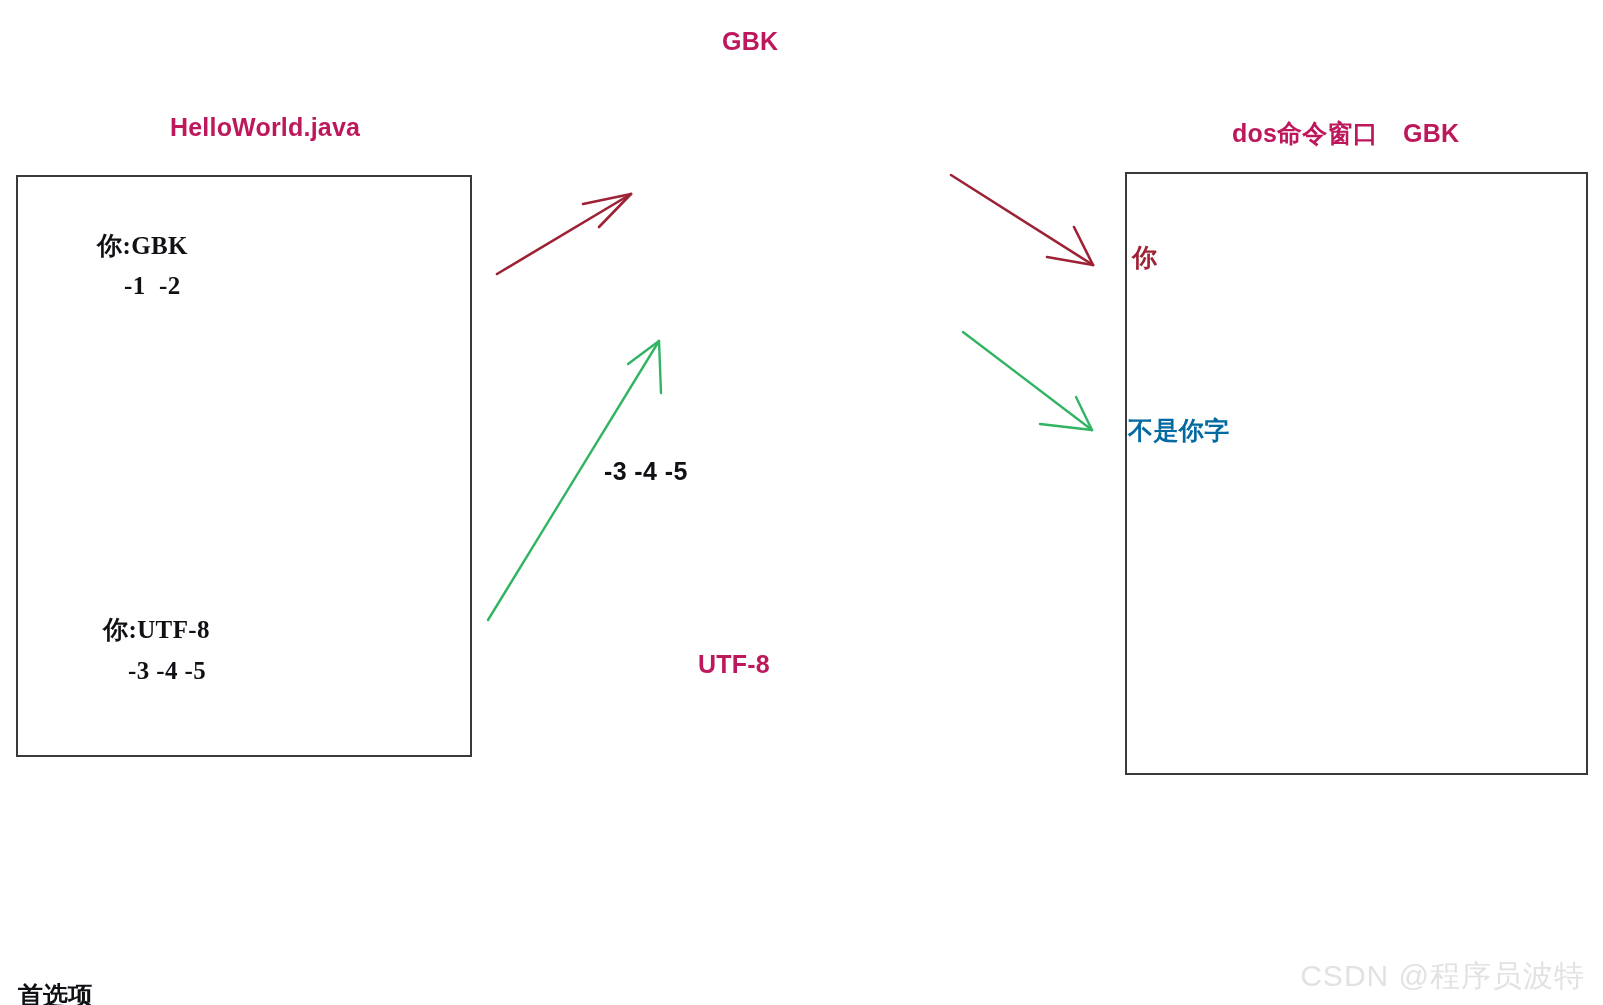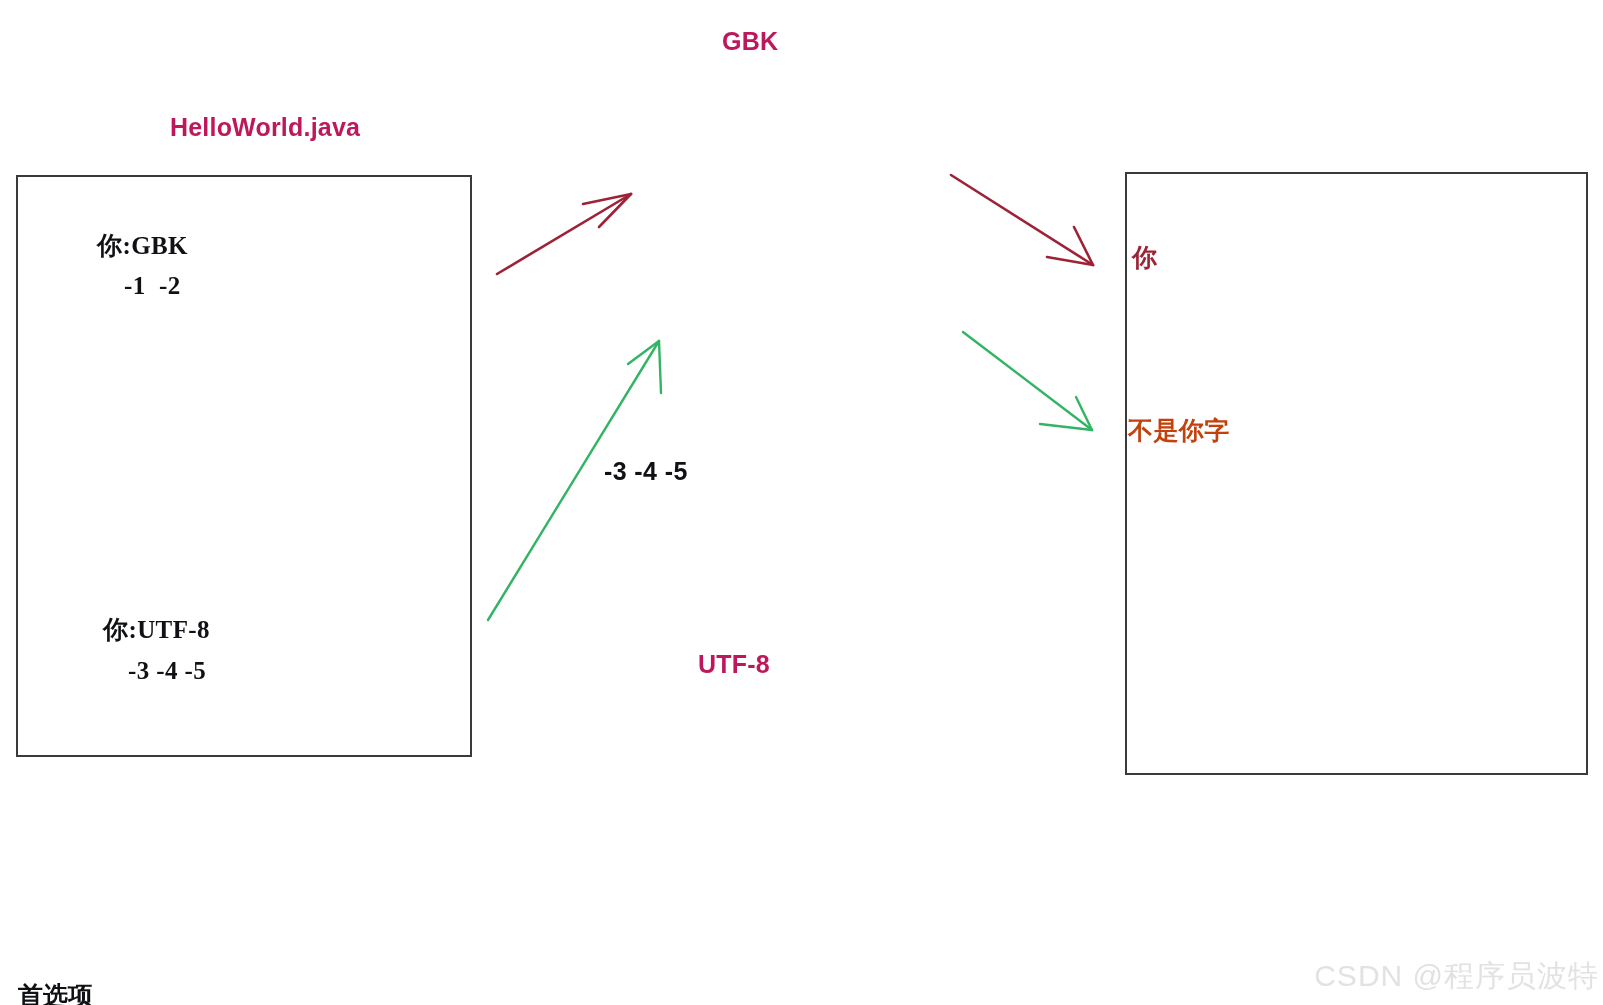--- a/index.html
+++ b/index.html
@@ -16,21 +16,21 @@
   .box-line{position:absolute;font-size:25px;font-weight:700;color:#101114;white-space:pre;letter-spacing:.4px;}
 
   .svg-layer{position:absolute;left:0;top:0;width:1603px;height:1005px;pointer-events:none;}
 
   .edge-label{position:absolute;font-size:25px;font-weight:700;color:#101114;white-space:pre;letter-spacing:.4px;}
 
   .out-red{color:#9d2235;}
   .out-green{color:#32b464;}
 
   .watermark{
-    position:absolute;right:4px;bottom:8px;
+    position:absolute;right:18px;bottom:8px;
     font-size:30px;color:#e2e2e4;white-space:nowrap;
     letter-spacing:1px;font-weight:400;
   }
   .cutoff{
     position:absolute;left:18px;bottom:-7px;
     font-size:25px;font-weight:700;color:#101114;white-space:nowrap;
   }
 </style>
 </head>
 <body>
@@ -72,24 +72,25 @@
     <div class="box-line" style="left:85px;top:436px;text-align:right;">你:UTF-8</div>
     <div class="box-line" style="left:110px;top:480px;">-3 -4 -5</div>
   </div>
 
   <div class="box-title" style="left:722px;top:27px;">GBK</div>
 
 
   <div class="box-title" style="left:698px;top:650px;">UTF-8</div>
 
 
+  <div class="box-title" style="left:1232px;top:117px;">dos命令窗口　GBK</div>
 
   <div class="box" style="left:1125px;top:172px;width:463px;height:603px;">
     <div class="box-line out-red" style="left: 5px; top: 67px; color: rgb(157, 34, 53);">你</div>
-    <div class="box-line out-green" style="left: 1px; top: 240px; color: #c2410c;">不是你字</div>
+    <div class="box-line out-green" style="left: 1px; top: 240px; color: #0369a1;">不是你字</div>
   </div>
 
   <div class="edge-label" style="left:604px;top:457px;">-3 -4 -5</div>
 
   <div class="cutoff">首选项</div>
 
   <div class="watermark">CSDN @程序员波特</div>
 
 </div>
 

